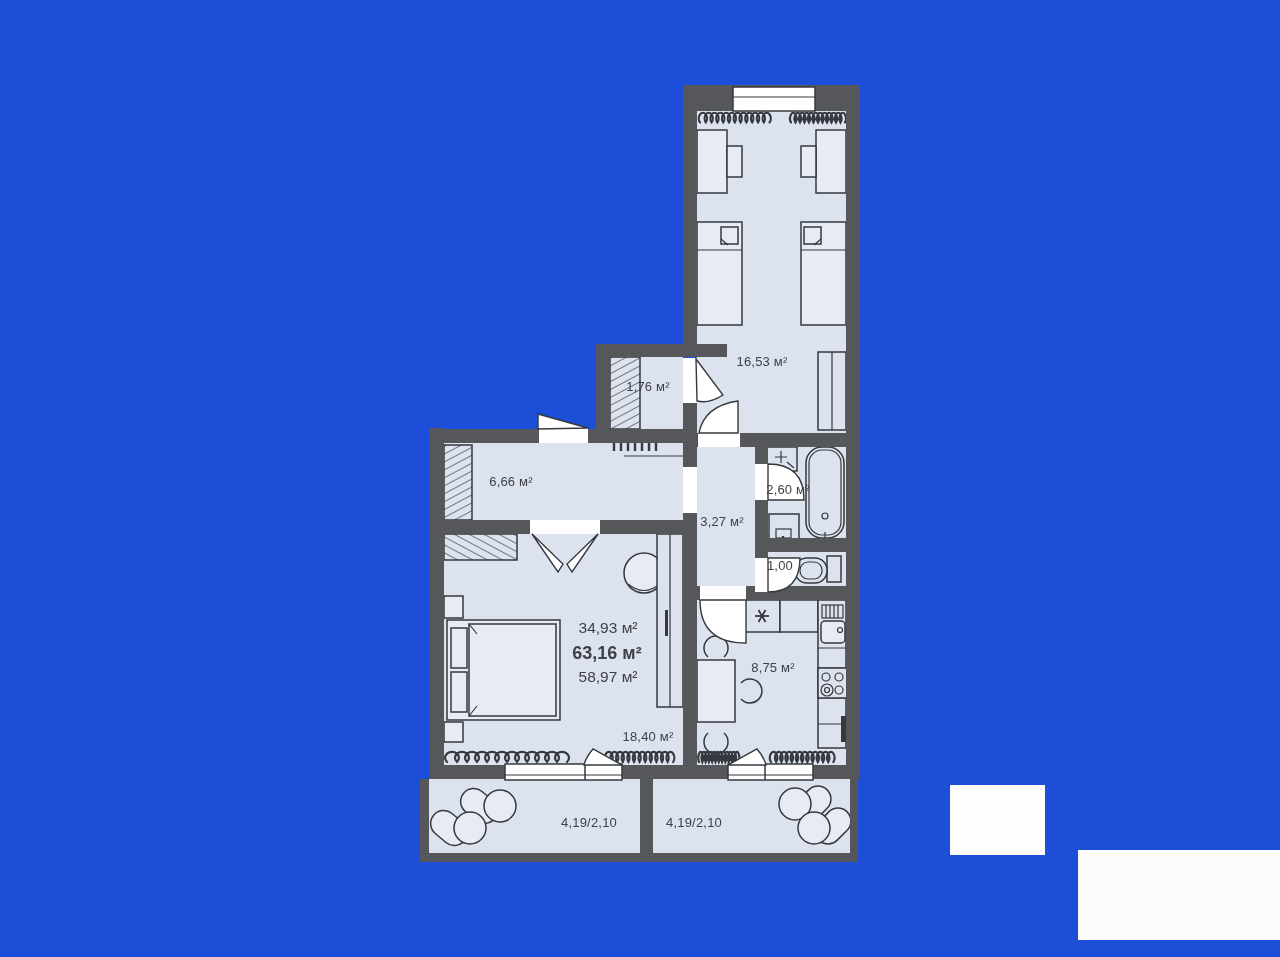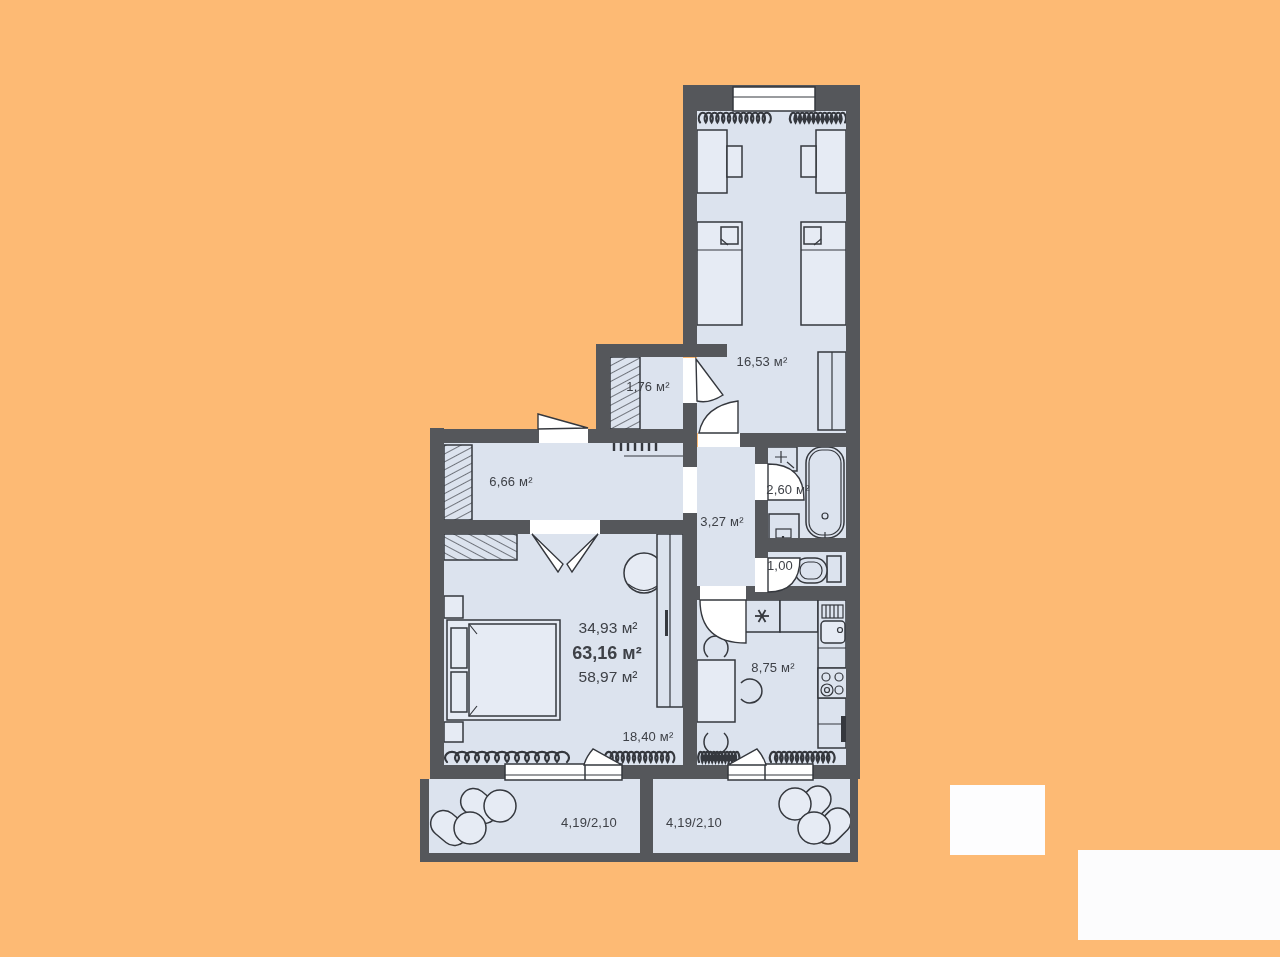--- a/index.html
+++ b/index.html
@@ -1,16 +1,16 @@
 <!DOCTYPE html>
 <html><head>
 <meta charset="utf-8">
 <style>
   html,body{margin:0;padding:0;background:#fff;}
-  .stage{position:relative;width:1280px;height:957px;background:#fdba74;overflow:hidden;
+  .stage{position:relative;width:1280px;height:957px;background:#1d4ed8;overflow:hidden;
          font-family:"Liberation Sans",sans-serif;text-align:center;}
   svg{position:absolute;left:0;top:0;}
   text{font-family:"Liberation Sans",sans-serif;fill:#3e4147;}
   .room-label{font-size:13px;letter-spacing:.2px;}
   .total-label{font-size:15.5px;}
   .total-label-bold{font-size:18px;font-weight:bold;}
   .wall{fill:#55575b;}
   .floor{fill:#dce3ee;}
   .furn{fill:#e6ebf4;stroke:#35383e;stroke-width:1.5;}
   .furnfloor{fill:#dce3ee;stroke:#35383e;stroke-width:1.5;}

